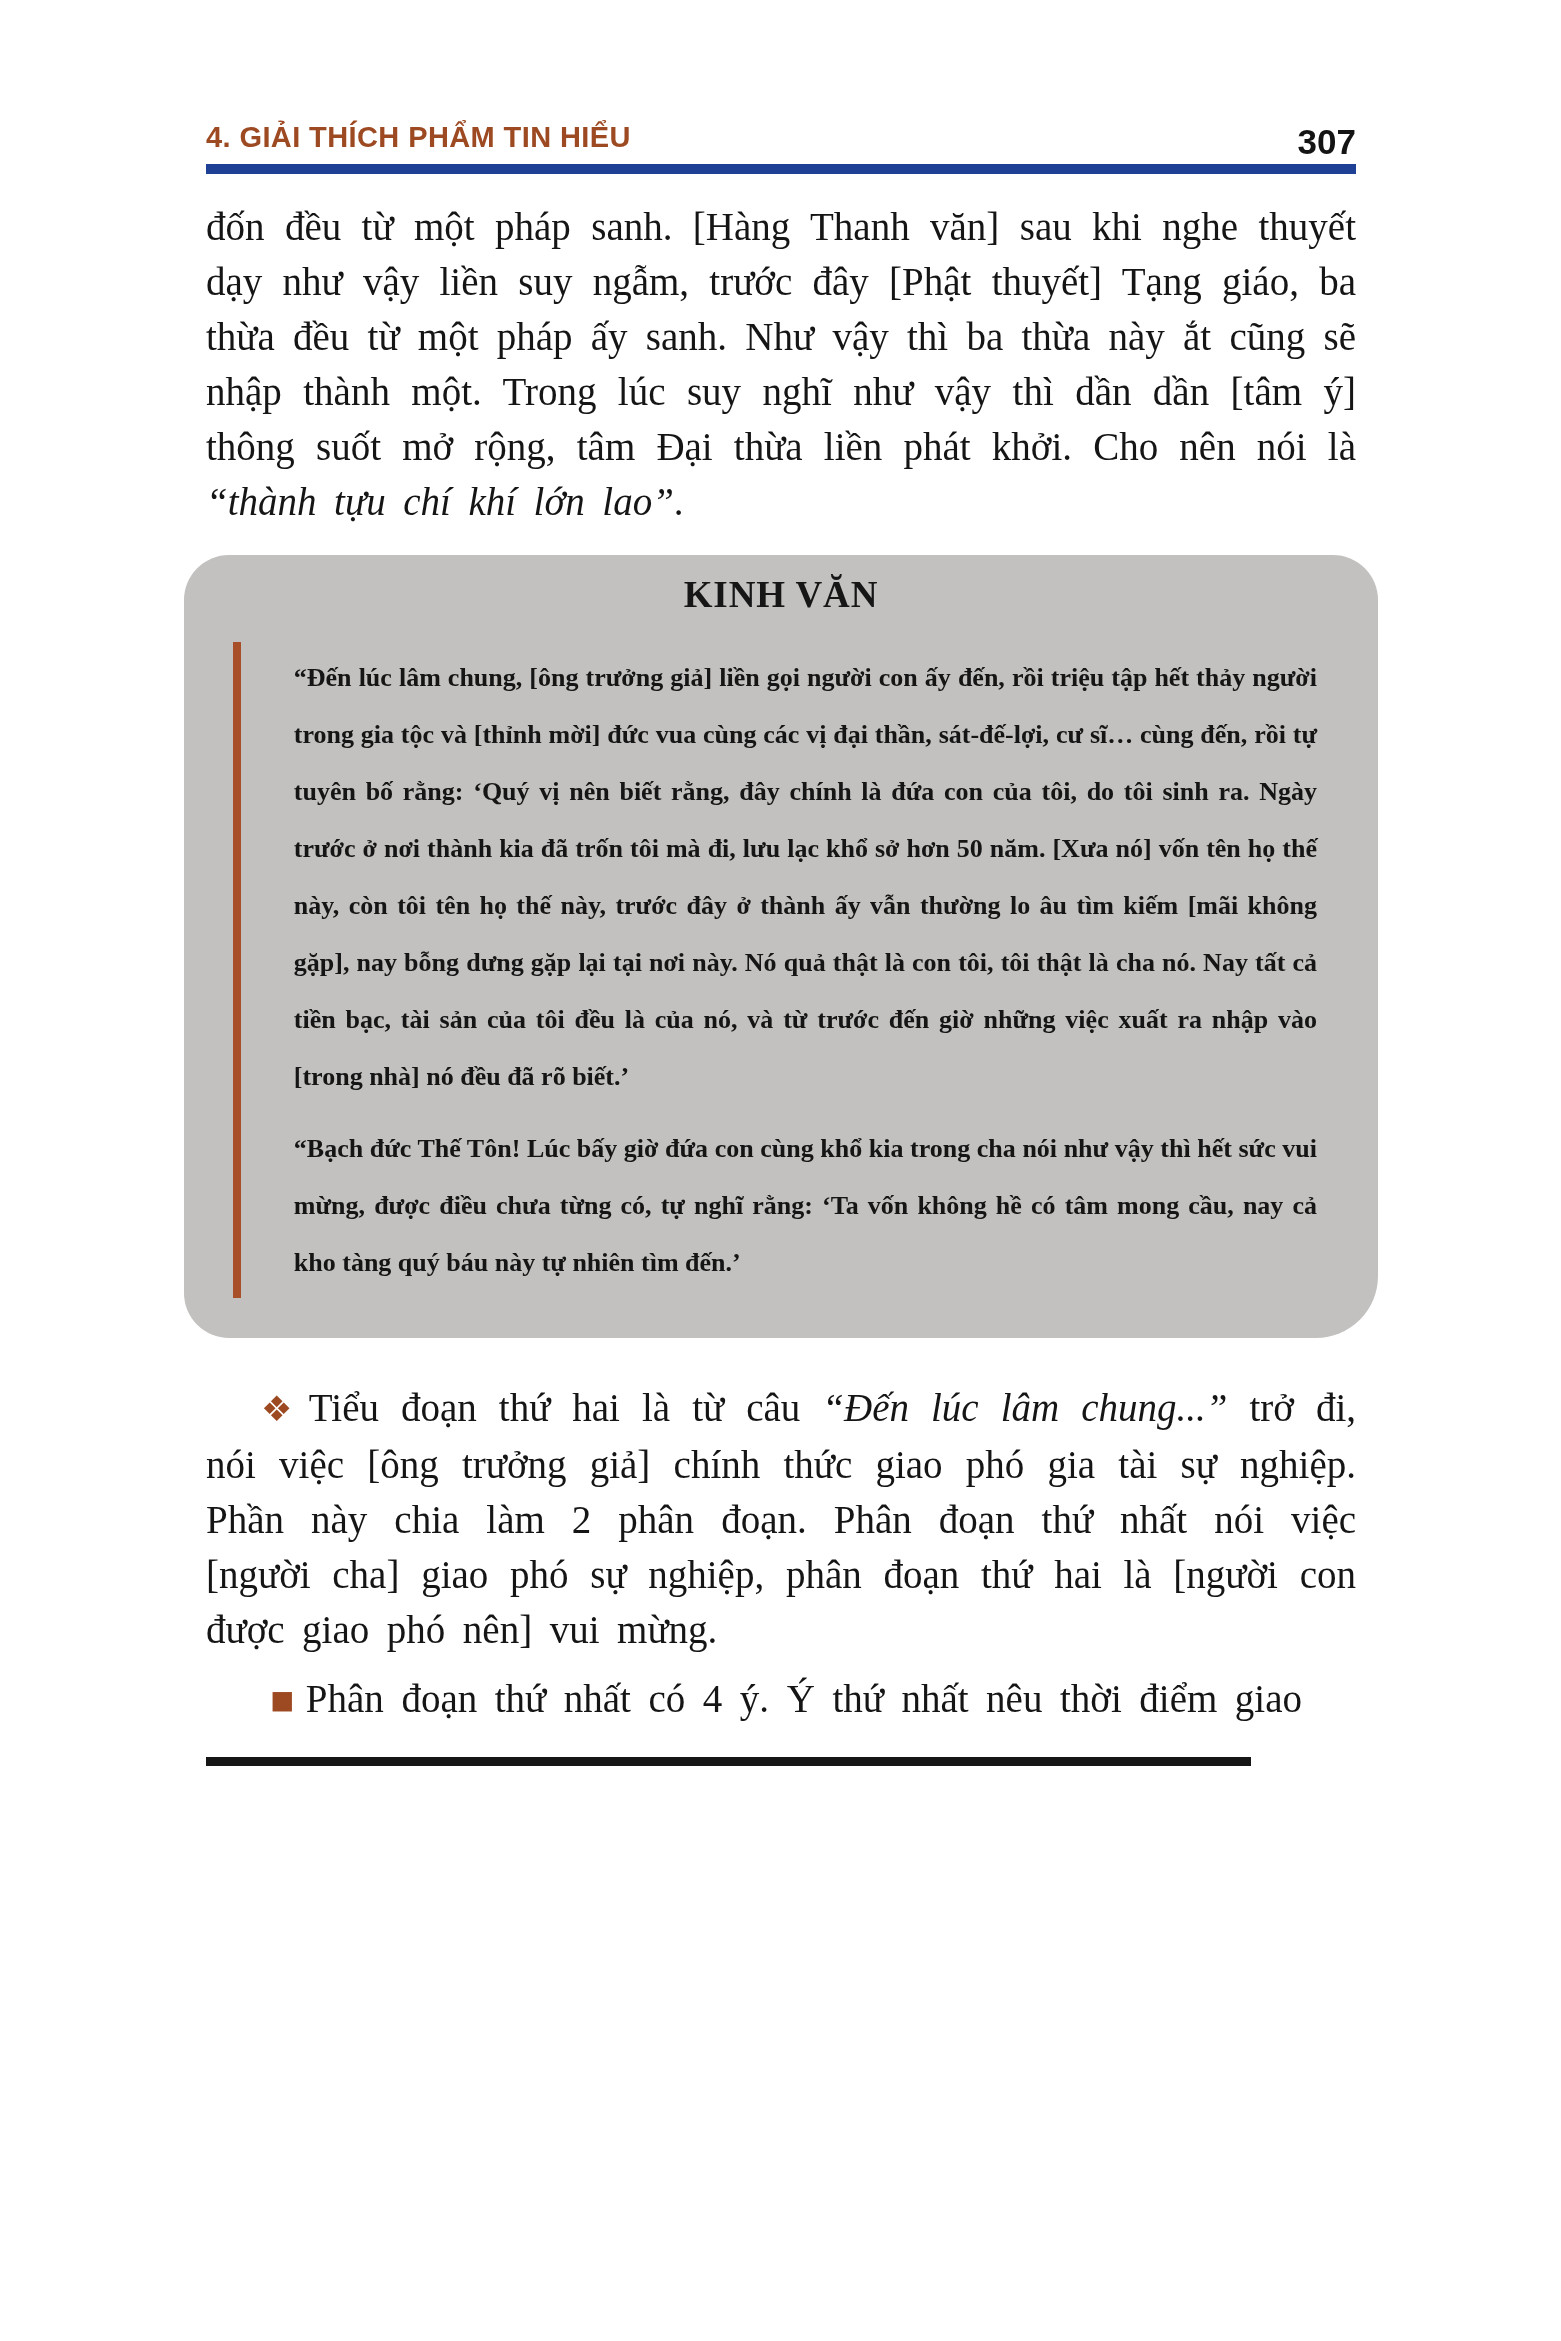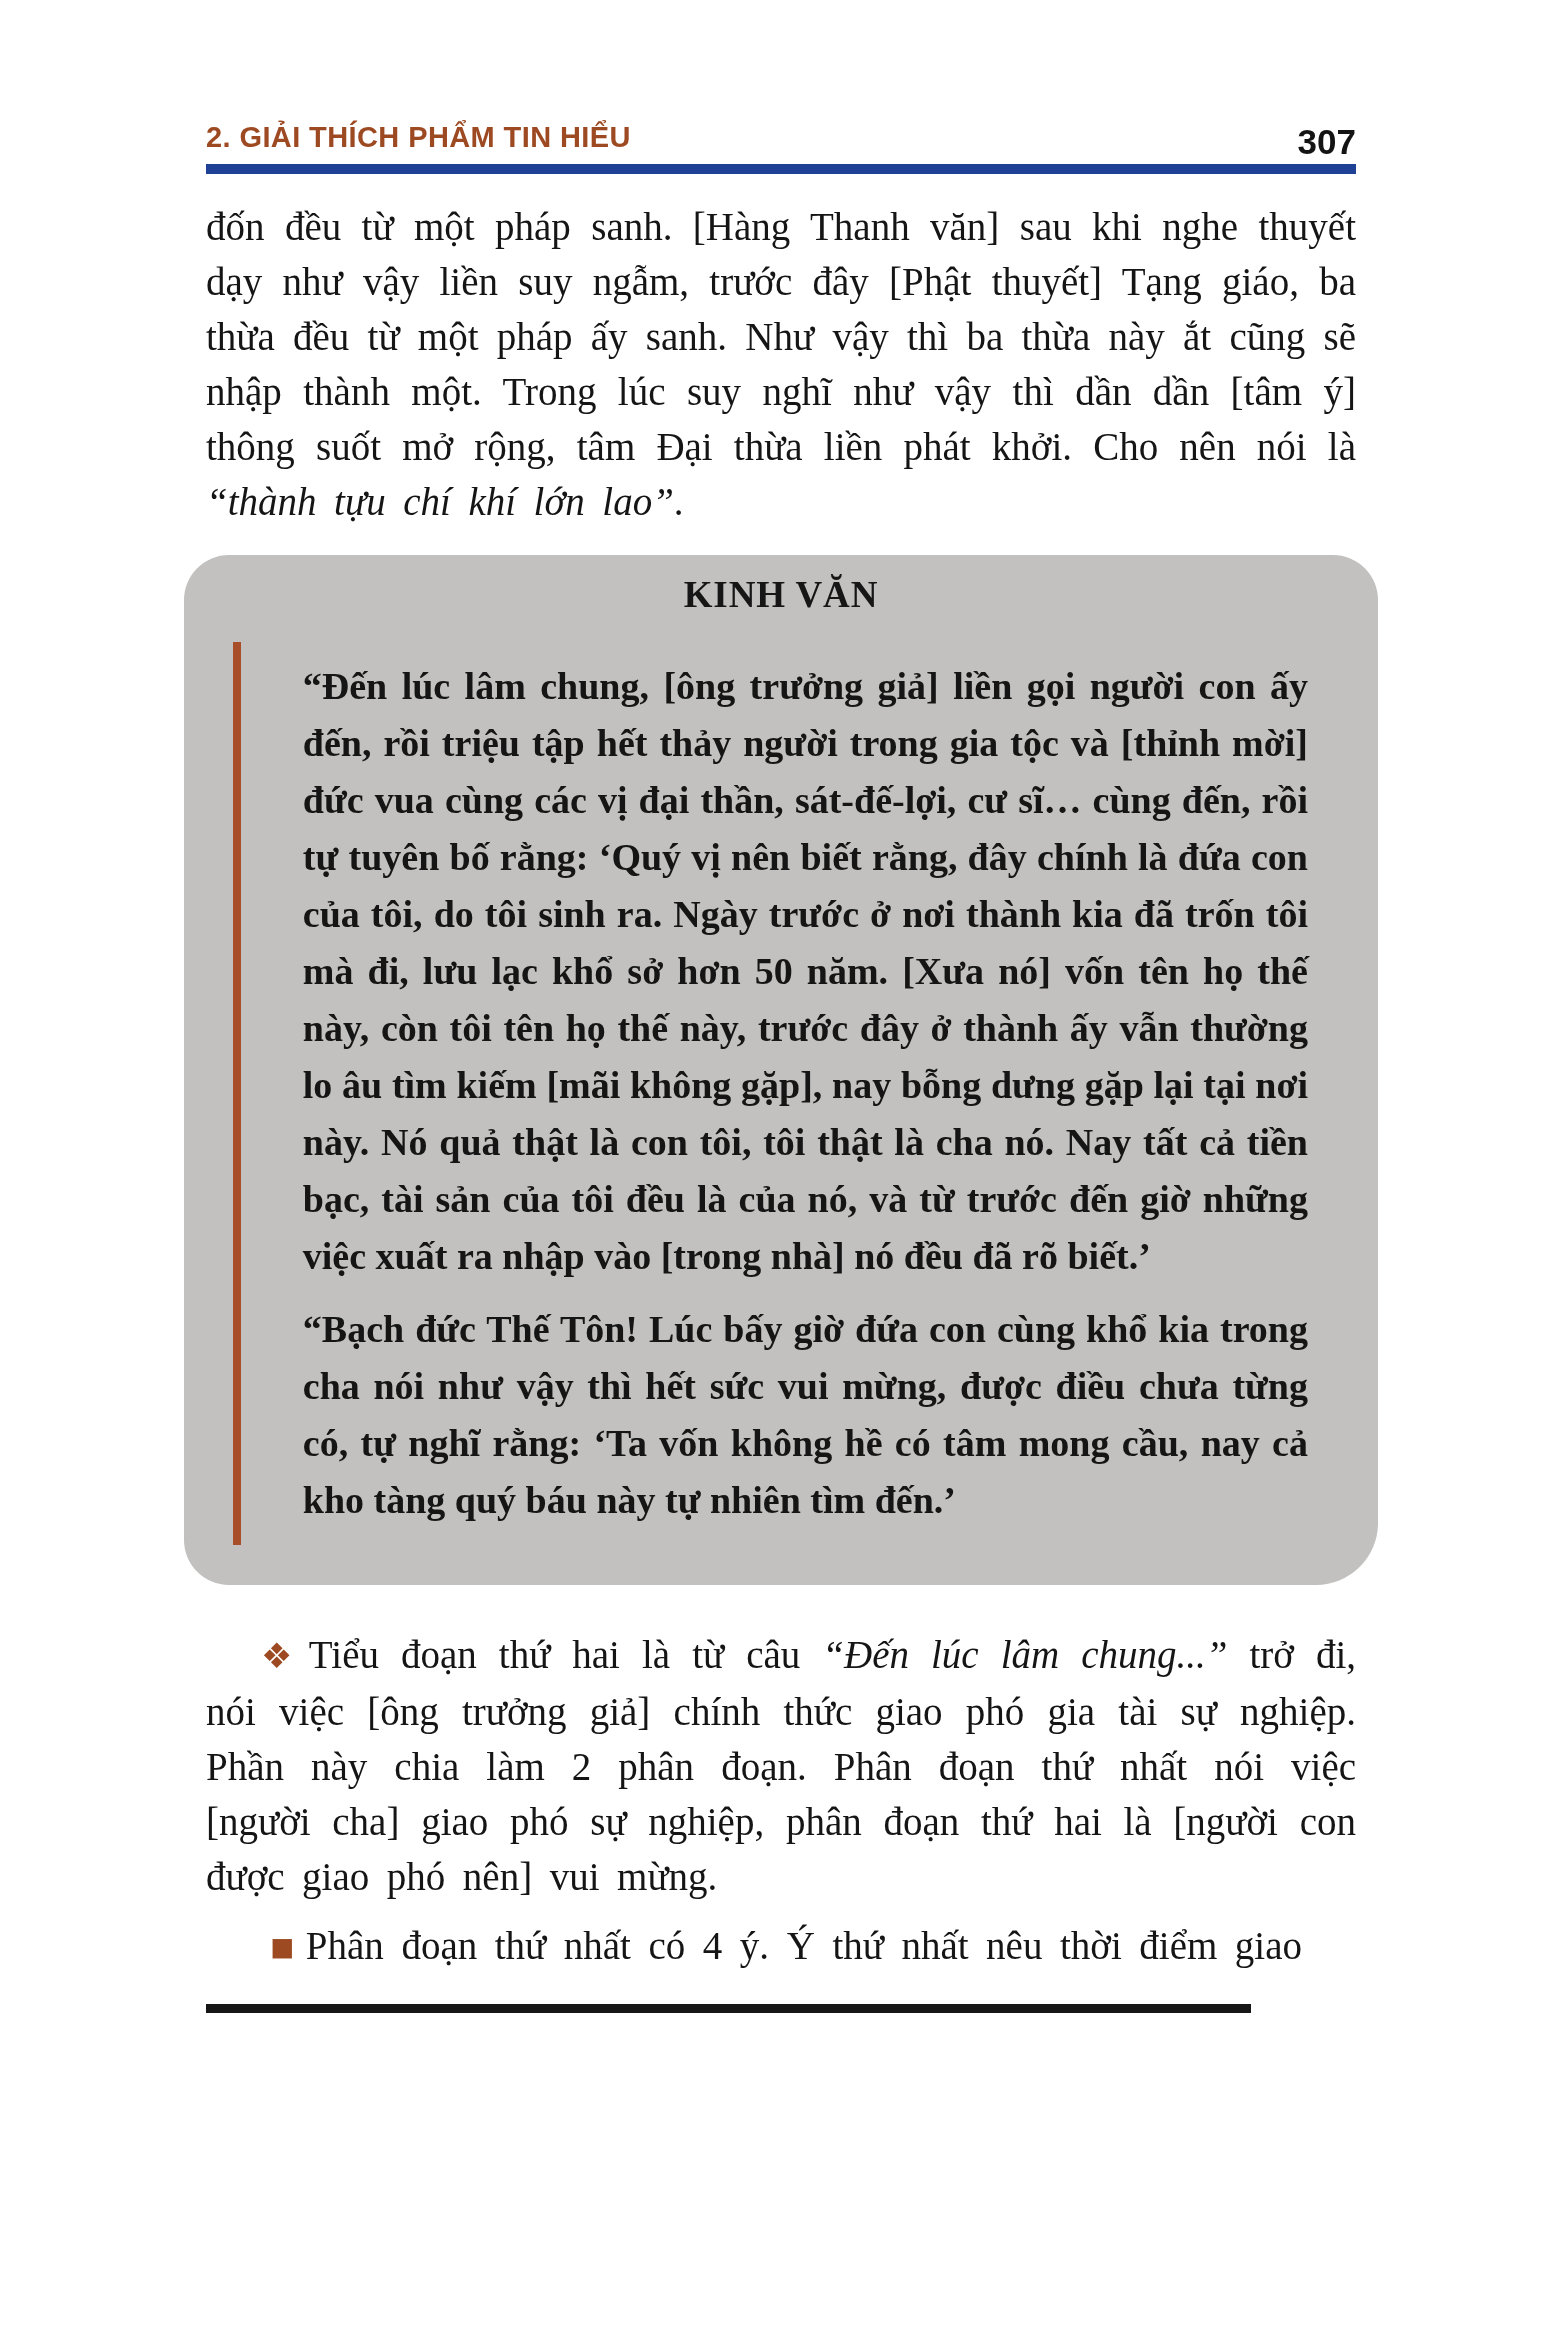--- a/index.html
+++ b/index.html
@@ -28,21 +28,21 @@
     background:var(--box_gray,#c2c1bf);margin:26px -22px 0 -22px;
     border-radius:45px 45px 62px 45px;padding:16px 0 40px 0;
   }
   .kinhvan-title{
     font-size:37px;font-weight:bold;text-align:center;margin:0;line-height:47px;
     letter-spacing:0.9px;color:#161616;
   }
   .quote-wrap{display:flex;margin-top:24px;padding-left:49px;padding-right:54px;}
   .quote-bar{flex:0 0 7.8px;background:var(--bar_rust,#a84e28);}
   .quote-text{flex:1;padding-left:46px;}
-  .quote-par{font-size:38px;font-weight:bold;line-height:57px;text-align:justify;margin:16px;}
+  .quote-par{font-size:26px;font-weight:bold;line-height:57px;text-align:justify;margin:7px;}
   .quote-par + .quote-par{margin-top:15.6px;}
   
   .diamond-par{margin-top:42px;text-indent:55px;}
   .diamond{
     font-family:"DejaVu Sans", sans-serif;font-style:normal;font-size:35px;
     color:var(--accent_brown,#9d4a23);margin-right:12px;
   }
   .square-par{margin-top:14px;text-indent:63px;}
   .square{
     font-family:"DejaVu Sans", sans-serif;font-size:39px;
@@ -54,21 +54,21 @@
     margin:14px 0 0 0;padding-left:15.6px;font-size:29px;line-height:43px;
     text-align:justify;word-spacing:0.9px;
   }
 </style>
 </head>
 <body>
 
 <div class="page">
 
   <div class="header-row">
-    <div class="section-title">2. GIẢI THÍCH PHẨM TIN HIỂU</div>
+    <div class="section-title">4. GIẢI THÍCH PHẨM TIN HIỂU</div>
     <div class="page-number">307</div>
   </div>
   <div class="header-rule"></div>
 
   <p class="body-par par-1"><span class="seg-normal">đốn đều từ một pháp sanh. [Hàng Thanh văn] sau khi nghe thuyết dạy như vậy liền suy ngẫm, trước đây [Phật thuyết] Tạng giáo, ba thừa đều từ một pháp ấy sanh. Như vậy thì ba thừa này ắt cũng sẽ nhập thành một. Trong lúc suy nghĩ như vậy thì dần dần [tâm ý] thông suốt mở rộng, tâm Đại thừa liền phát khởi. Cho nên nói là </span><span class="seg-italic">“thành tựu chí khí lớn lao”</span><span class="seg-normal">.</span></p>
 
   <section class="kinhvan-box">
     <h2 class="kinhvan-title">KINH VĂN</h2>
     <div class="quote-wrap">
       <div class="quote-bar"></div>

